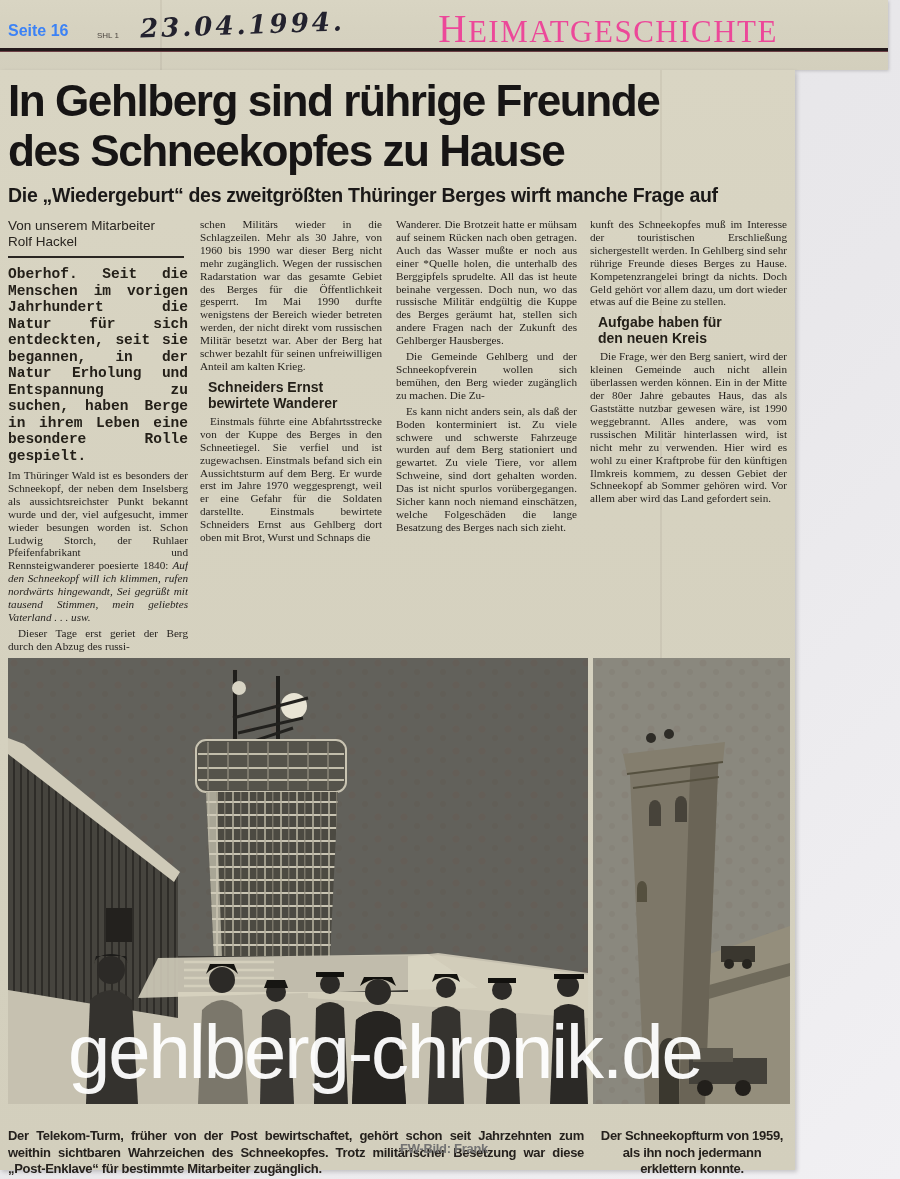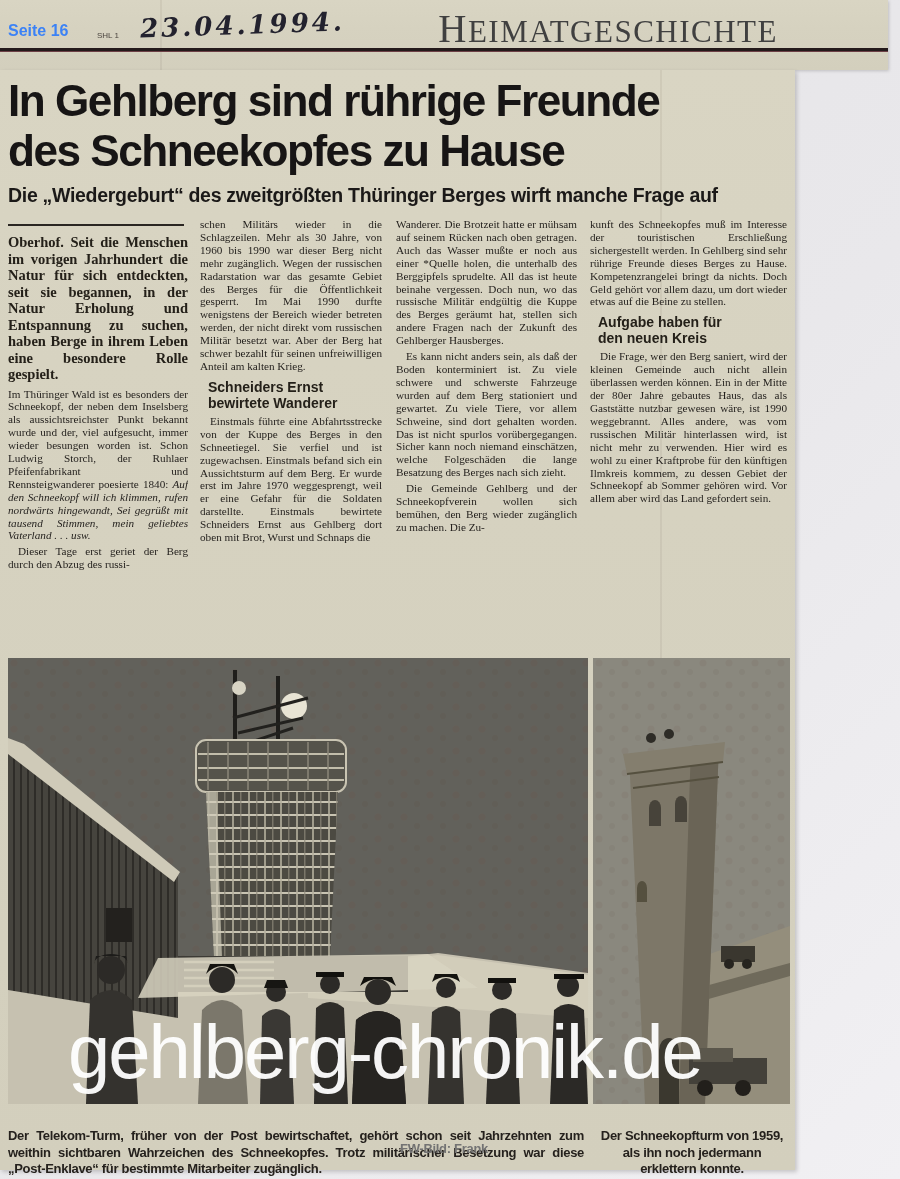--- a/index.html
+++ b/index.html
@@ -10,21 +10,21 @@
   #paper-top{left:0;top:0;width:888px;height:70px;box-shadow:1px 1px 3px rgba(0,0,0,.18);}
   #paper-main{left:0;top:70px;width:795px;height:1100px;box-shadow:2px 2px 4px rgba(0,0,0,.18);}
   .crease{position:absolute;width:2px;background:rgba(90,80,60,.08);}
   
   #page-label{position:absolute;left:8px;top:22px;font-size:16px;font-weight:700;color:#3b82f6;}
   #edition-code{position:absolute;left:97px;top:31px;font-size:8px;color:#4a443e;}
   #handwritten-date{position:absolute;left:140px;top:10px;font-family:"DejaVu Serif",serif;
       font-style:italic;font-weight:700;font-size:26px;letter-spacing:3px;color:#23222e;
       transform:rotate(-2deg);}
   #section-title{position:absolute;right:122px;top:6px;font-family:"Liberation Serif",serif;
-      font-size:31px;letter-spacing:1.5px;color:#404040;}
+      font-size:31px;letter-spacing:1.5px;color:#ec4899;}
   #section-title::first-letter{font-size:39px;}
   #header-rule{position:absolute;left:0;top:48px;width:888px;height:3px;background:#241a1b;
       border-bottom:1px solid #6d4046;}
   
   #headline{position:absolute;left:8px;top:76px;width:780px;color:#171515;
       font-weight:700;font-size:45px;line-height:1.12;letter-spacing:-1.5px;
       transform:scaleX(.98);transform-origin:left top;}
   #subheadline{position:absolute;left:8px;top:184px;width:780px;color:#1b1918;
       font-weight:700;font-size:19.5px;letter-spacing:-.3px;}
   
@@ -33,21 +33,21 @@
       color:#211e1b;text-align:justify;}
   #col1{left:8px;width:180px;}
   #col2{left:200px;width:182px;}
   #col3{left:396px;width:181px;}
   #col4{left:590px;width:197px;}
   .col p{margin:0 0 3px 0;text-indent:10px;}
   .col p.noindent{text-indent:0;}
   #byline{font-family:"Liberation Sans",sans-serif;font-size:13.5px;line-height:16px;
       color:#28241f;text-align:left;}
   #byline-rule{width:176px;height:2px;background:#2a2622;margin:6px 0 8px 0;}
-  #lead{font-family:Liberation Serif, serif;font-weight:700;font-size:14.5px;
+  #lead{font-family:Liberation Mono, monospace;font-weight:700;font-size:14.5px;
       line-height:16.5px;color:#242019;text-indent:0 !important;margin:2px 0 5px 0 !important;}
   .subhead{font-family:"Liberation Sans",sans-serif;font-weight:700;font-size:14px;
       line-height:16px;color:#242019;margin:6px 0 4px 8px;text-align:left;}
   .quote{font-style:italic;}
   
   .photo{position:absolute;display:block;}
   #photo-left{left:8px;top:658px;}
   #photo-right{left:593px;top:658px;}
   #watermark{position:absolute;left:68px;top:1008px;width:760px;font-size:76px;
       font-weight:400;letter-spacing:-2px;color:rgba(255,255,255,.95);z-index:5;}
@@ -73,39 +73,43 @@
 <div id="section-title">HEIMATGESCHICHTE</div>
 <div id="header-rule"></div>
 
 <div id="headline">
   <div>In Gehlberg sind rührige Freunde</div>
   <div>des Schneekopfes zu Hause</div>
 </div>
 <div id="subheadline">Die „Wiedergeburt“ des zweitgrößten Thüringer Berges wirft manche Frage auf</div>
 
 <div class="col" id="col1">
+  <div id="byline">
+    <div>Von unserem Mitarbeiter</div>
+    <div>Rolf Hackel</div>
+  </div>
   <div id="byline-rule"></div>
   <p id="lead">Oberhof. Seit die Menschen im vorigen Jahrhundert die Natur für sich entdeckten, seit sie begannen, in der Natur Erholung und Entspannung zu suchen, haben Berge in ihrem Leben eine besondere Rolle gespielt.</p>
   <p class="noindent"><span>Im Thüringer Wald ist es besonders der Schneekopf, der neben dem Inselsberg als aussichtsreichster Punkt bekannt wurde und der, viel aufgesucht, immer wieder besungen worden ist. Schon Ludwig Storch, der Ruhlaer Pfeifenfabrikant und Rennsteigwanderer poesierte 1840: </span><span class="quote">Auf den Schneekopf will ich klimmen, rufen nordwärts hingewandt, Sei gegrüßt mit tausend Stimmen, mein geliebtes Vaterland . . . usw.</span></p>
   <p>Dieser Tage erst geriet der Berg durch den Abzug des russi-</p>
 </div>
 
 <div class="col" id="col2">
   <p class="noindent">schen Militärs wieder in die Schlagzeilen. Mehr als 30 Jahre, von 1960 bis 1990 war dieser Berg nicht mehr zugänglich. Wegen der russischen Radarstation war das gesamte Gebiet des Berges für die Öffentlichkeit gesperrt. Im Mai 1990 durfte wenigstens der Bereich wieder betreten werden, der nicht direkt vom russischen Militär besetzt war. Aber der Berg hat schwer bezahlt für seinen unfreiwilligen Anteil am kalten Krieg.</p>
   <div class="subhead">
     <div>Schneiders Ernst</div>
     <div>bewirtete Wanderer</div>
   </div>
   <p>Einstmals führte eine Abfahrtsstrecke von der Kuppe des Berges in den Schneetiegel. Sie verfiel und ist zugewachsen. Einstmals befand sich ein Aussichtsturm auf dem Berg. Er wurde erst im Jahre 1970 weggesprengt, weil er eine Gefahr für die Soldaten darstellte. Einstmals bewirtete Schneiders Ernst aus Gehlberg dort oben mit Brot, Wurst und Schnaps die</p>
 </div>
 
 <div class="col" id="col3">
   <p class="noindent">Wanderer. Die Brotzeit hatte er mühsam auf seinem Rücken nach oben getragen. Auch das Wasser mußte er noch aus einer *Quelle holen, die unterhalb des Berggipfels sprudelte. All das ist heute beinahe vergessen. Doch nun, wo das russische Militär endgültig die Kuppe des Berges geräumt hat, stellen sich andere Fragen nach der Zukunft des Gehlberger Hausberges.</p>
+  <p>Die Gemeinde Gehlberg und der Schneekopfverein wollen sich bemühen, den Berg wieder zugänglich zu machen. Die Zu-</p>
   <p>Es kann nicht anders sein, als daß der Boden konterminiert ist. Zu viele schwere und schwerste Fahrzeuge wurden auf dem Berg stationiert und gewartet. Zu viele Tiere, vor allem Schweine, sind dort gehalten worden. Das ist nicht spurlos vorübergegangen. Sicher kann noch niemand einschätzen, welche Folgeschäden die lange Besatzung des Berges nach sich zieht.</p>
-  <p>Die Gemeinde Gehlberg und der Schneekopfverein wollen sich bemühen, den Berg wieder zugänglich zu machen. Die Zu-</p>
 </div>
 
 <div class="col" id="col4">
   <p class="noindent">kunft des Schneekopfes muß im Interesse der touristischen Erschließung sichergestellt werden. In Gehlberg sind sehr rührige Freunde dieses Berges zu Hause. Kompetenzrangelei bringt da nichts. Doch Geld gehört vor allem dazu, um dort wieder etwas auf die Beine zu stellen.</p>
   <div class="subhead">
     <div>Aufgabe haben für</div>
     <div>den neuen Kreis</div>
   </div>
   <p>Die Frage, wer den Berg saniert, wird der kleinen Gemeinde auch nicht allein überlassen werden können. Ein in der Mitte der 80er Jahre gebautes Haus, das als Gaststätte nutzbar gewesen wäre, ist 1990 weggebrannt. Alles andere, was vom russischen Militär hinterlassen wird, ist nicht mehr zu verwenden. Hier wird es wohl zu einer Kraftprobe für den künftigen Ilmkreis kommem, zu dessen Gebiet der Schneekopf ab Sommer gehören wird. Vor allem aber wird das Land gefordert sein.</p>
 </div>

